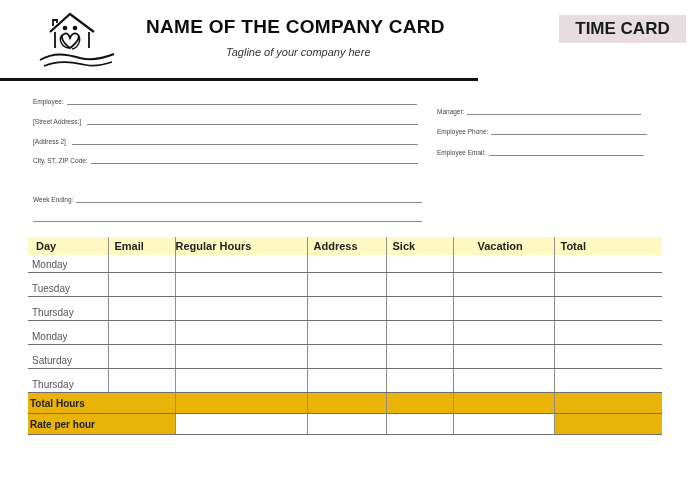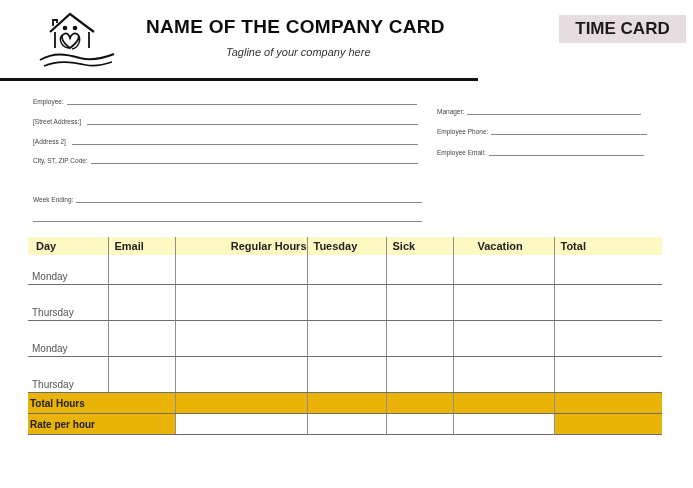--- a/index.html
+++ b/index.html
@@ -14,24 +14,24 @@
               font-size: 17px; font-weight: bold; color: #1a1a1a; text-align: center; line-height: 28px; }
   #rule { left: 0; top: 78px; width: 478px; height: 3px; background: #111; }
 
   .field { position: absolute; font-size: 6.5px; color: #444; display: flex; align-items: flex-end; white-space: nowrap; }
   .field .line { flex: 1; border-bottom: 1px solid #888; margin-left: 3px; height: 6px; }
 
   #table { position: absolute; left: 28px; top: 237px; width: 634px; border-collapse: collapse; table-layout: fixed; }
   #table th { background: #fef9c3; font-size: 11px; font-weight: bold; color: #222; text-align: left;
               height: 18px; padding: 0 0 0 6px; border-left: 1px solid #8e8e8e; }
   #table th:first-child { border-left: none; padding-left: 8px; }
-  #table th.center { text-align: right; padding-left: 0; margin-top: 28px; }
+  #table th.center { text-align: left; padding-left: 0; margin-top: 28px; }
   #table td { height: 21px; border-bottom: 1.5px solid #6e6e6e; border-left: 1px solid #8e8e8e; padding: 0; font-size: 10px; }
   #table td:first-child { border-left: none; }
-  #table td.day { font-size: 10px; color: #555; vertical-align: bottom; padding: 12px 0 2px 4px; }
+  #table td.day { font-size: 10px; color: #555; vertical-align: bottom; padding: 0 0 2px 4px; }
   #table tr.first td { height: 15px; }
   #table tr.sum td { background: #eab308; height: 20px; }
   #table tr.sum td.lbl { font-weight: bold; color: #222; font-size: 10px; padding-left: 2px; vertical-align: middle; }
   #table tr.sum td.white { background: #ffffff; }
 </style>
 </head>
 <body>
 
 <svg id="logo" class="abs" viewBox="0 0 82 60">
   <path d="M14 24 L34 6 L58 24" fill="none" stroke="#111" stroke-width="2.2"></path>
@@ -94,47 +94,65 @@
       <col style="width:79px">
     <col style="width:67px">
       <col style="width:101px">
       <col style="width:108px">
   </colgroup>
   <thead>
     <tr>
       <th>Day</th>
       <th>Email</th>
       <th class="center">Regular Hours</th>
-      <th>Tuesday</th>
+      <th>Address</th>
       <th>Sick</th>
       <th style="padding-left:24px">Vacation</th>
       <th>Total</th>
     </tr>
   </thead>
   <tbody>
     <tr class="first">
       <td class="day">Monday</td>
+      <td></td>
+        <td></td>
+        <td></td>
+        <td></td>
+        <td></td>
+        <td></td>
+    </tr>
+    <tr>
+      <td class="day">Tuesday</td>
       <td></td>
         <td></td>
         <td></td>
         <td></td>
         <td></td>
         <td></td>
     </tr>
     <tr>
       <td class="day">Thursday</td>
       <td></td>
         <td></td>
         <td></td>
         <td></td>
         <td></td>
         <td></td>
     </tr>
     <tr>
       <td class="day">Monday</td>
+      <td></td>
+        <td></td>
+        <td></td>
+        <td></td>
+        <td></td>
+        <td></td>
+    </tr>
+    <tr>
+      <td class="day">Saturday</td>
       <td></td>
         <td></td>
         <td></td>
         <td></td>
         <td></td>
         <td></td>
     </tr>
     <tr>
       <td class="day">Thursday</td>
       <td></td>

